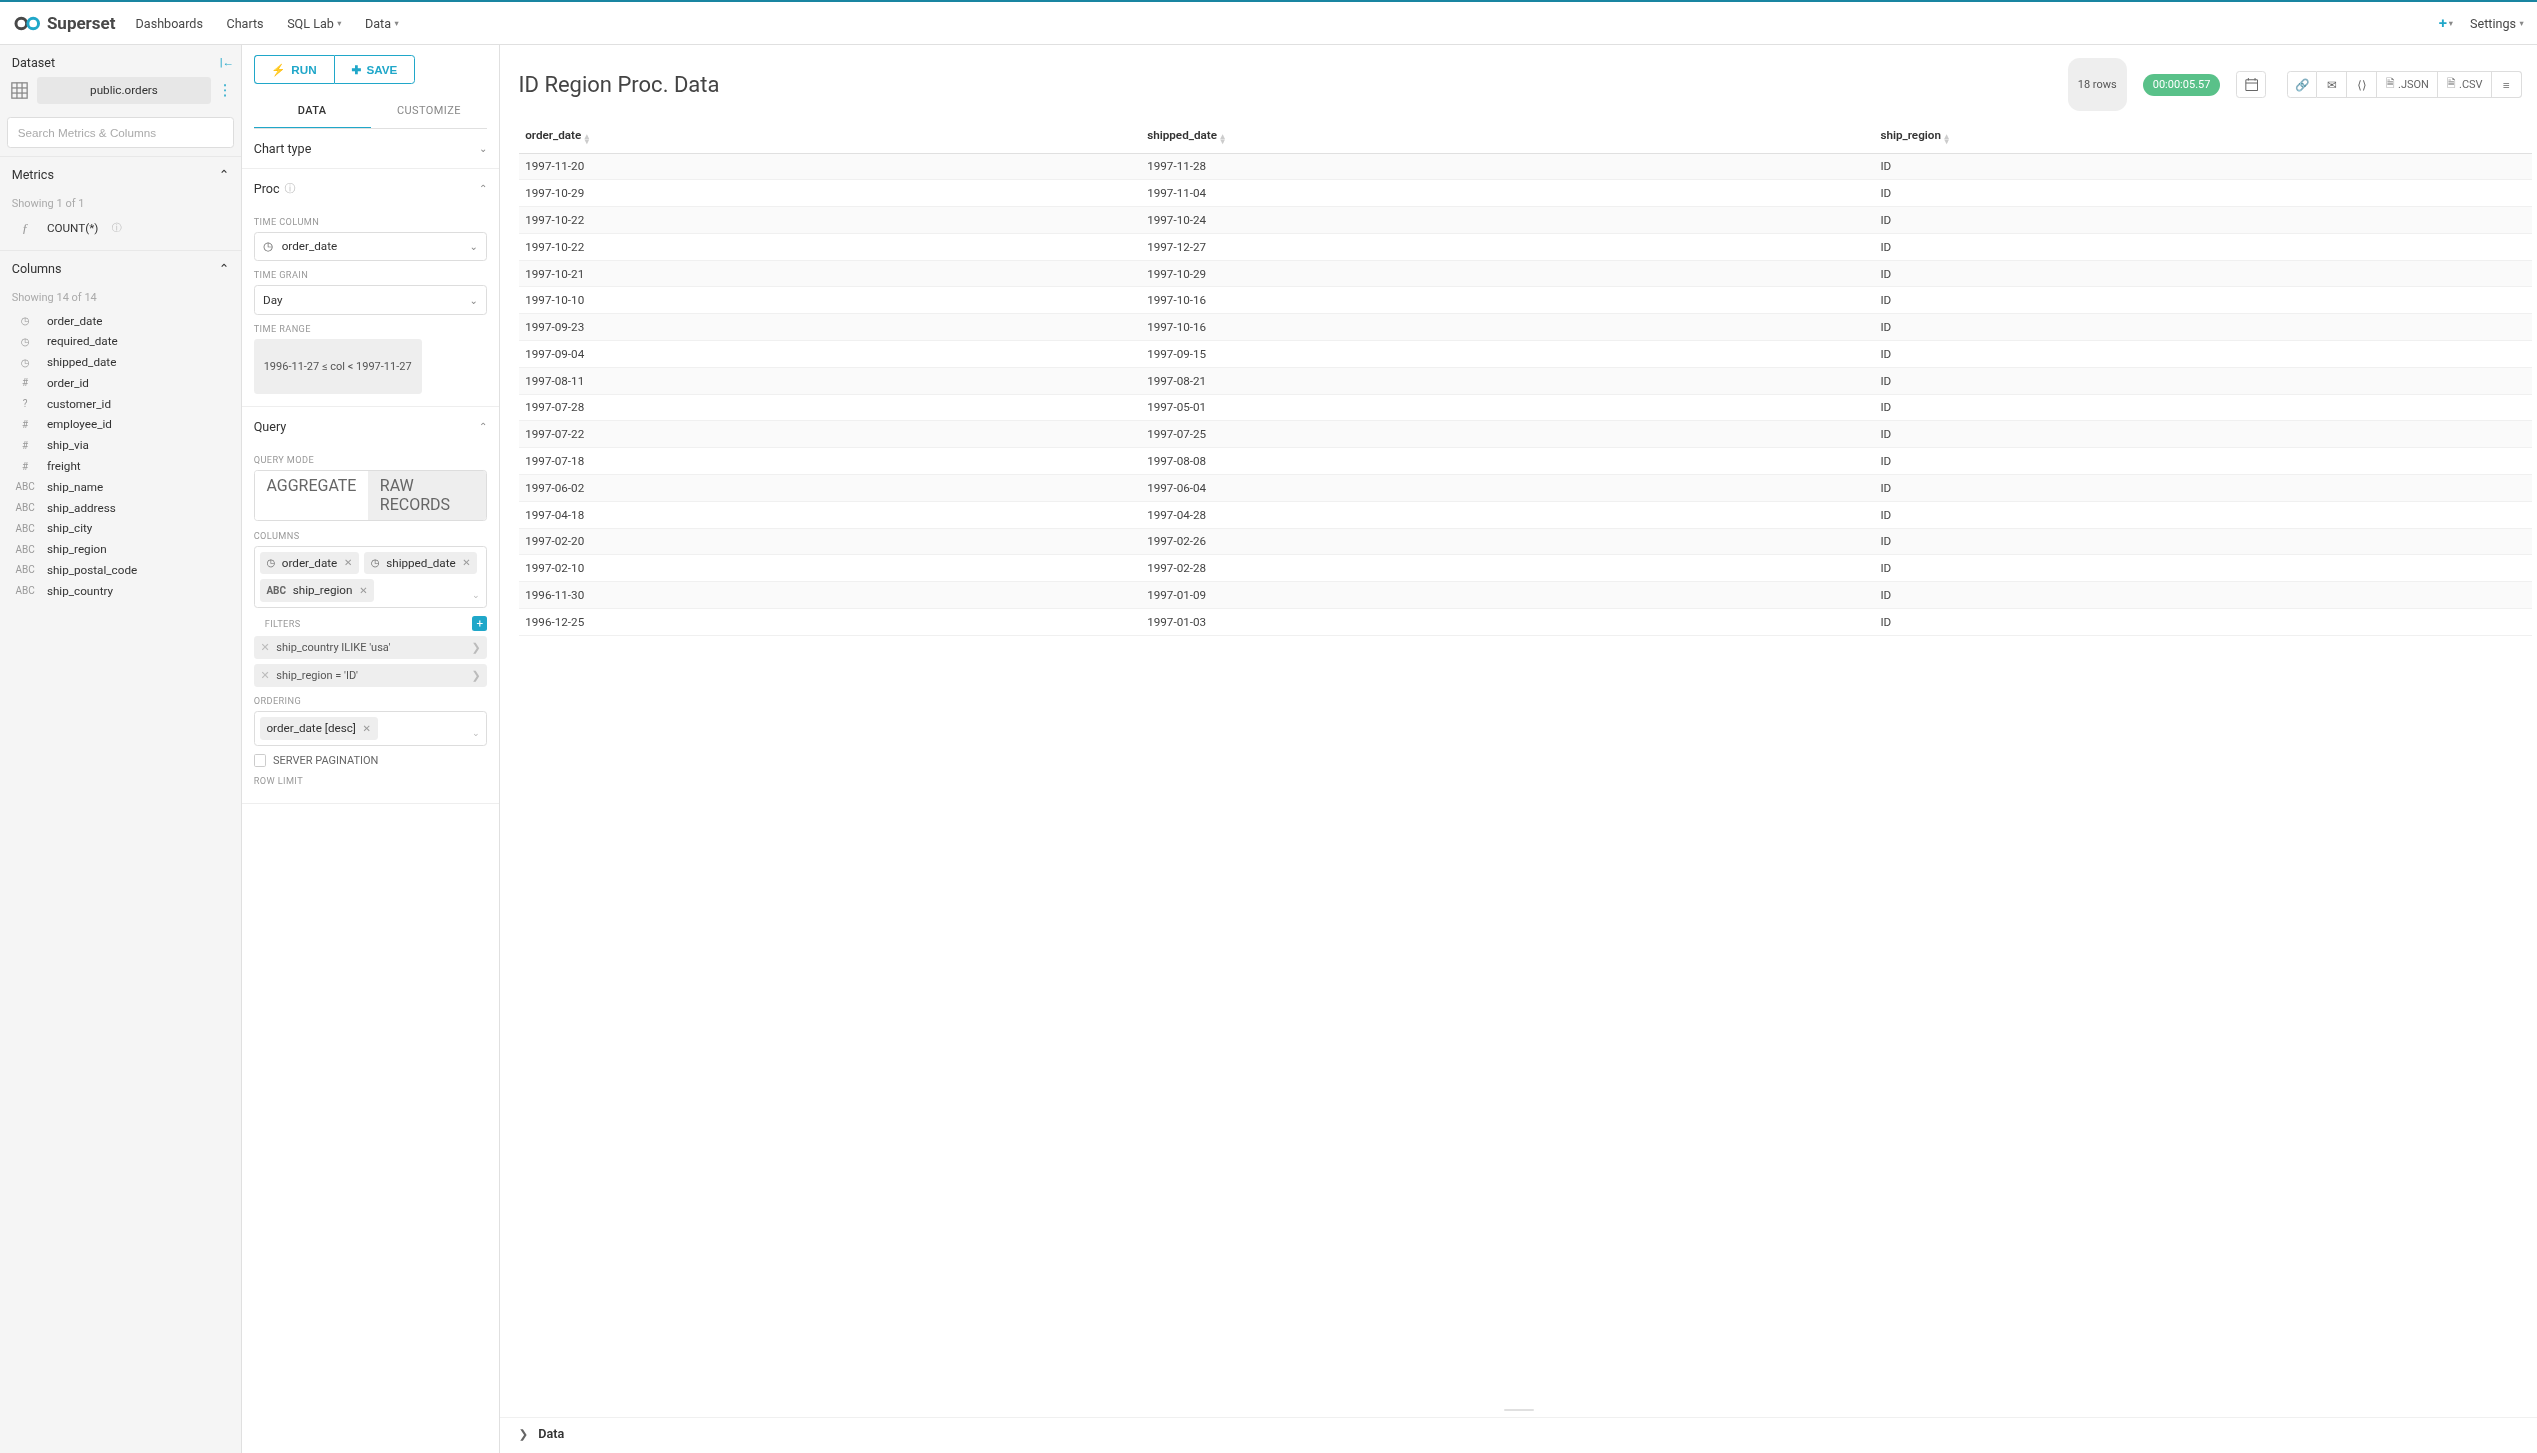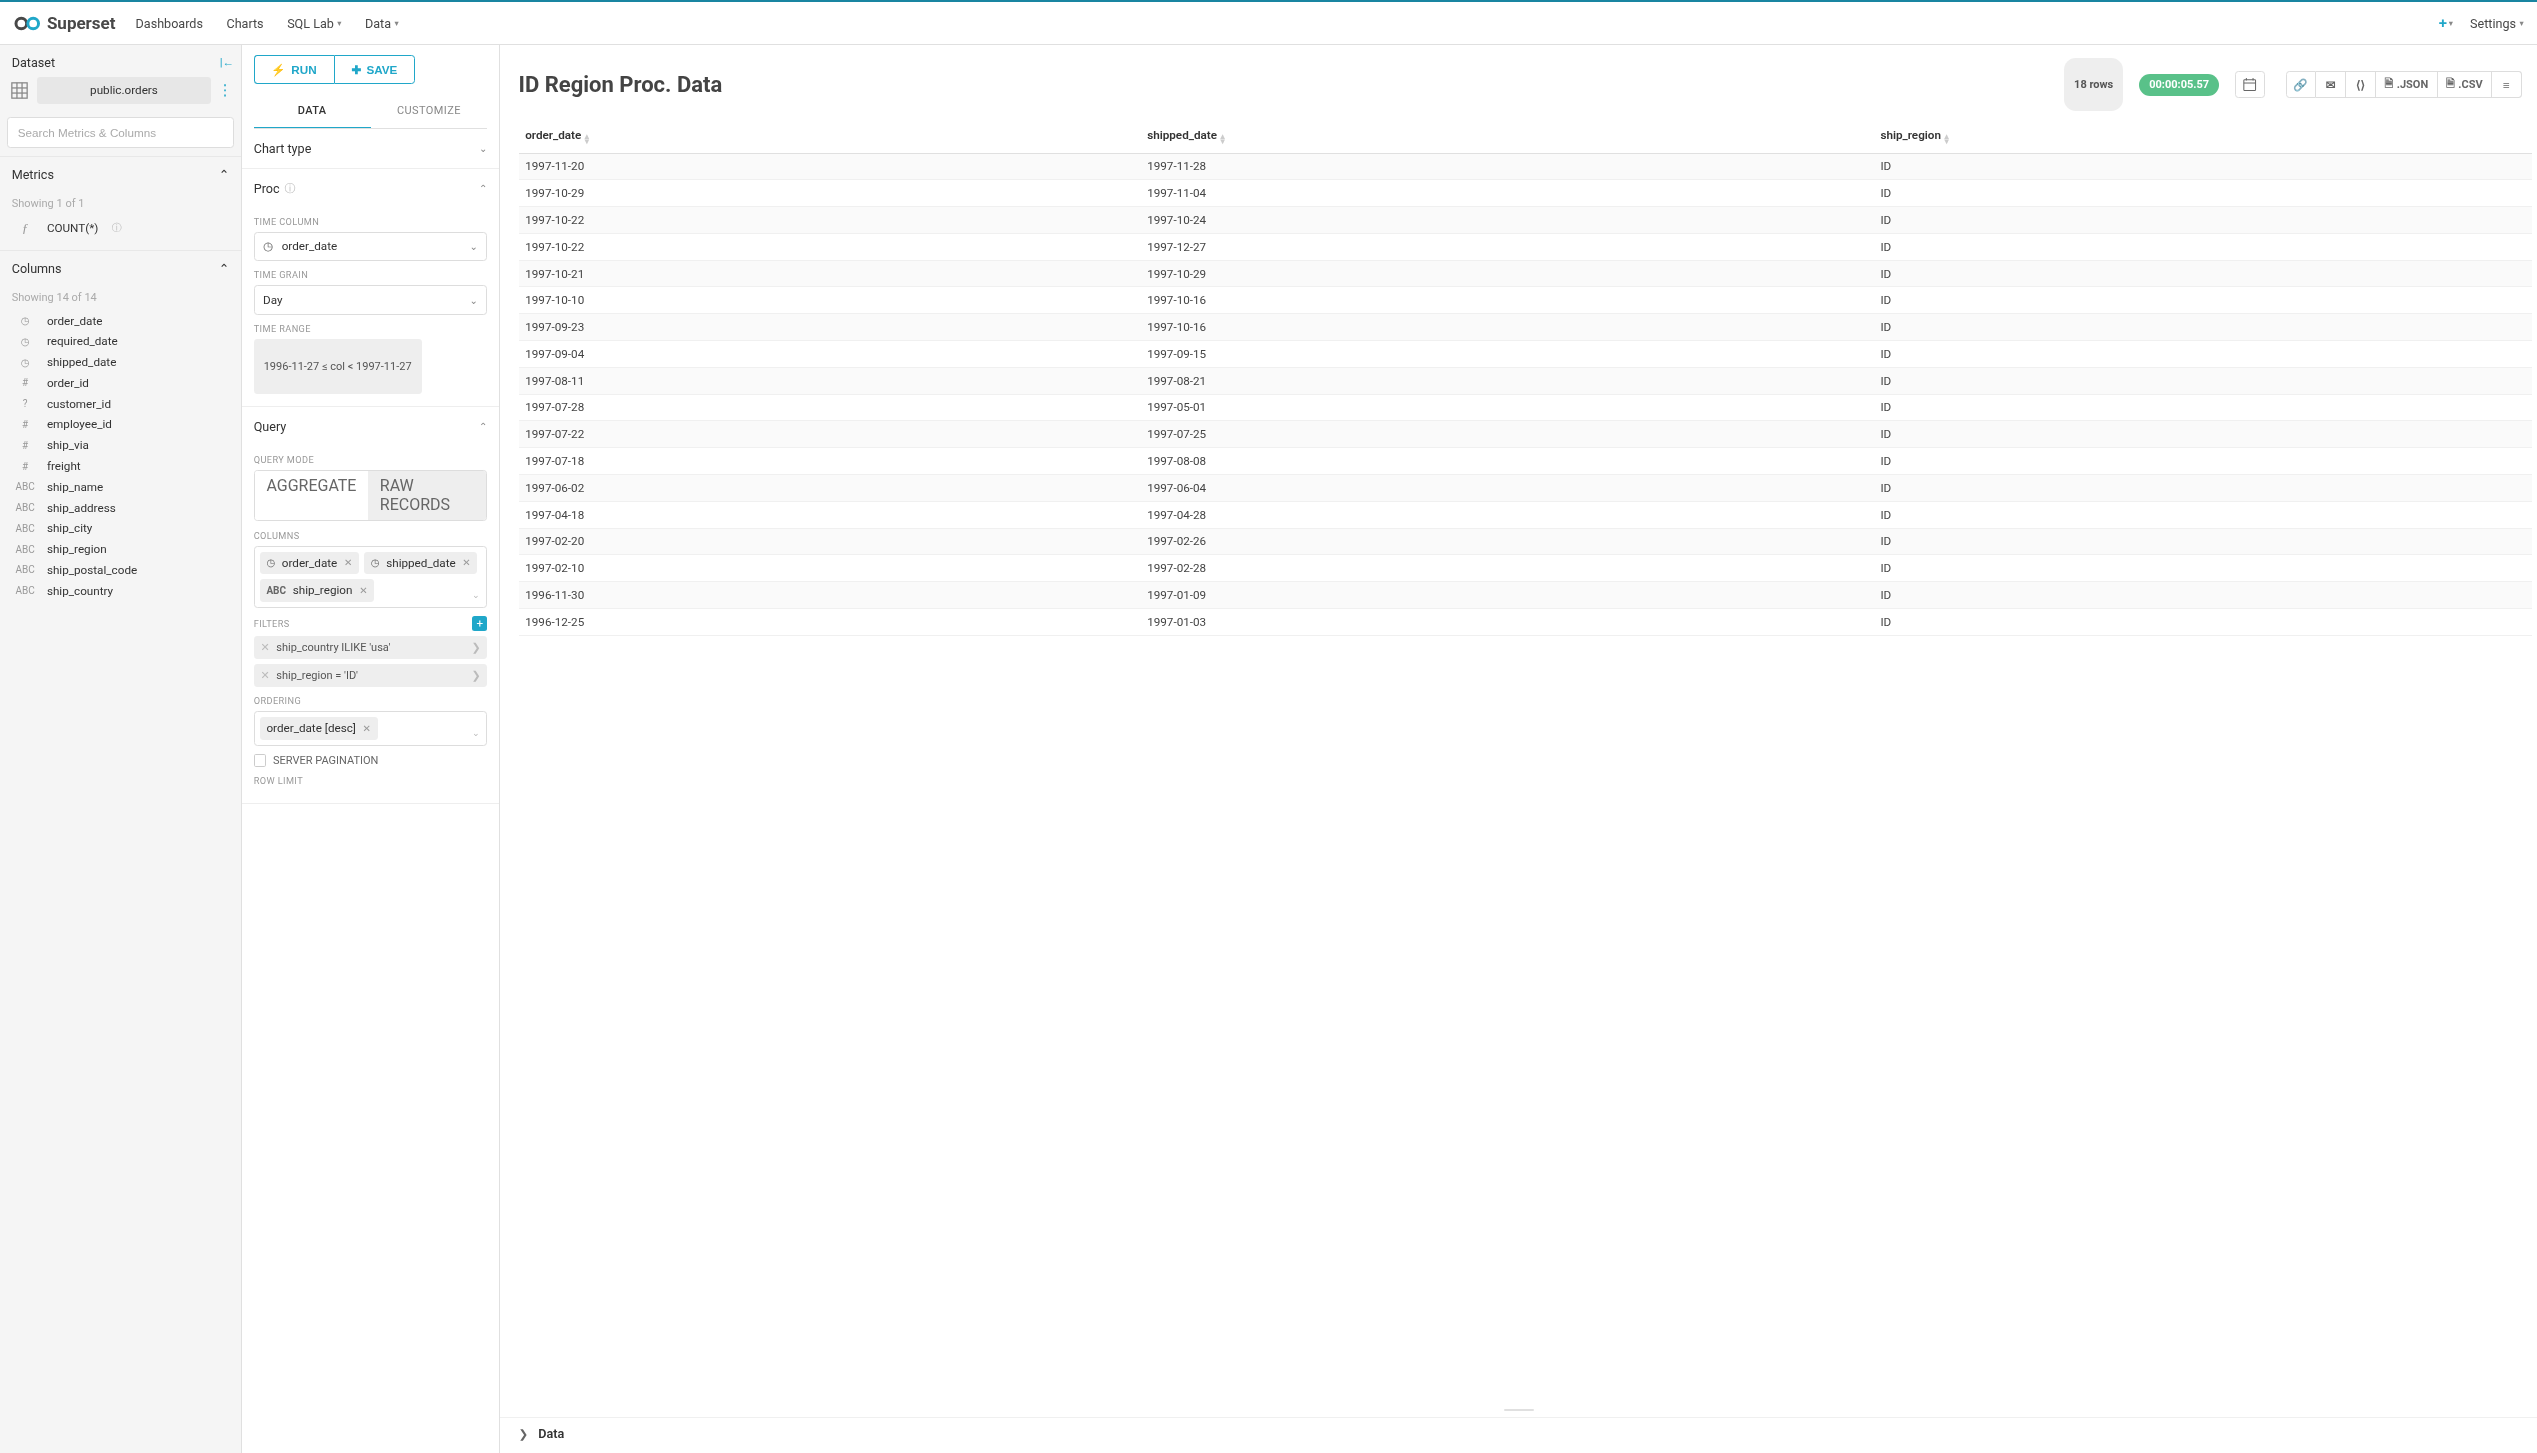--- a/index.html
+++ b/index.html
@@ -73,21 +73,21 @@
 .plus-badge { width: 15px; height: 15px; background: #20a7c9; color: #fff; display: flex; align-items: center; justify-content: center; border-radius: 2.5px; font-size: 11.7px; cursor: pointer; }
 
 .filter-pill { background: #eee; border-radius: 3.4px; padding: 5px 6.7px; display: flex; align-items: center; font-size: 11px; color: #555; margin-bottom: 5px; }
 .filter-pill .fx { color: #bbb; margin-right: 6.7px; cursor: pointer; }
 .filter-pill .fr { margin-left: auto; color: #bbb; }
 
 .checkbox-row { display: flex; align-items: center; gap: 6.7px; font-size: 11px; color: #666; margin-top: 8.4px; }
 .checkbox-row .cb { width: 12.6px; height: 12.6px; border: 0.8px solid #ccc; border-radius: 1.7px; }
 
 .right-panel { flex: 1; display: flex; flex-direction: column; overflow: hidden; }
-.chart-header { display: flex; align-items: center; padding: 13.4px 15px 8.4px 18.5px; gap: 16px; font-weight: bold; }
+.chart-header { display: flex; align-items: center; padding: 13.4px 15px 8.4px 18.5px; gap: 16px; }
 .chart-title { font-size: 22px; color: #444; flex: 1; }
 .pill-rows { background: #eee; border-radius: 11.7px; padding: 20px 10px; font-size: 11px; color: #555; }
 .pill-time { background: #59c189; color: #fff; border-radius: 11.7px; padding: 4.2px 10px; font-size: 11px; }
 .hdr-icons { display: flex; gap: 0; margin-left: 5px; }
 .hdr-icon-btn { border: 0.8px solid #ddd; background: #fff; width: 30px; height: 27px; display: flex; align-items: center; justify-content: center; color: #666; cursor: pointer; font-size: 11.7px; }
 .hdr-icon-btn:first-child { border-radius: 3.4px 0 0 3.4px; }
 .hdr-icon-btn:not(:first-child) { border-left: none; }
 .hdr-icon-btn.wide { width: auto; padding: 0 8.4px; gap: 3.4px; font-size: 11px; }
 .hdr-icon-btn:last-child { border-radius: 0 3.4px 3.4px 0; }
 .hdr-icon-standalone { border: 0.8px solid #ddd; background: #fff; width: 30px; height: 27px; display: flex; align-items: center; justify-content: center; color: #666; cursor: pointer; border-radius: 3.4px; }
@@ -323,21 +323,21 @@
               <span class="x">✕</span>
             </span>
             <span class="chip">
               <span class="ci" style="font-weight: 700; font-size: 10px;">ABC</span>
               <span>ship_region</span>
               <span class="x">✕</span>
             </span>
             <span class="dd-caret">⌄</span>
         </div>
 
-        <div class="label-row" style="margin-top:8.4px;">
+        <div class="label-row" style="margin-top:8.4px;margin-left:11px;">
           <div class="field-label" style="margin:0;">FILTERS</div>
           <div class="plus-badge">+</div>
         </div>
         <div id="filters-list" style="margin-top:5px;">
             <div class="filter-pill">
               <span class="fx">✕</span>
               <span>ship_country ILIKE 'usa'</span>
               <span class="fr">❯</span>
             </div>
             <div class="filter-pill">

